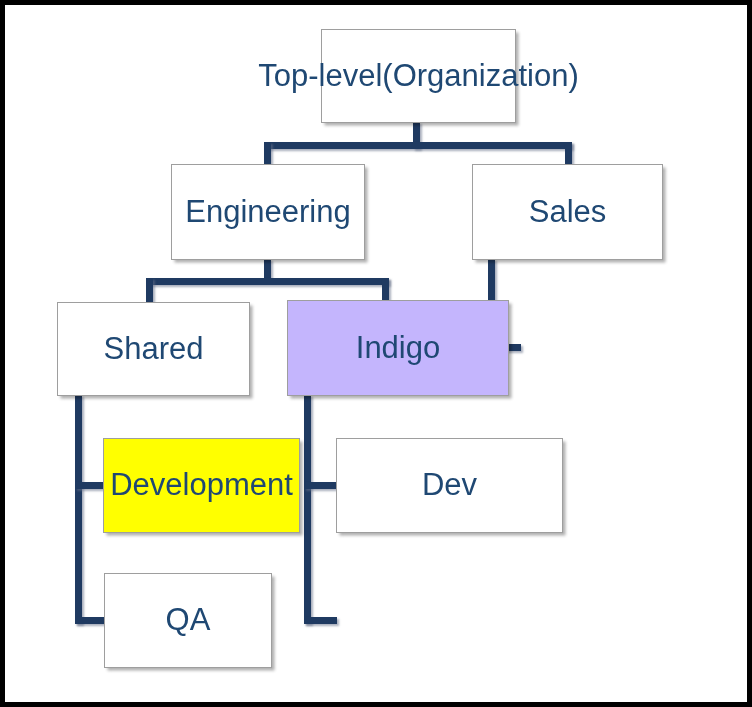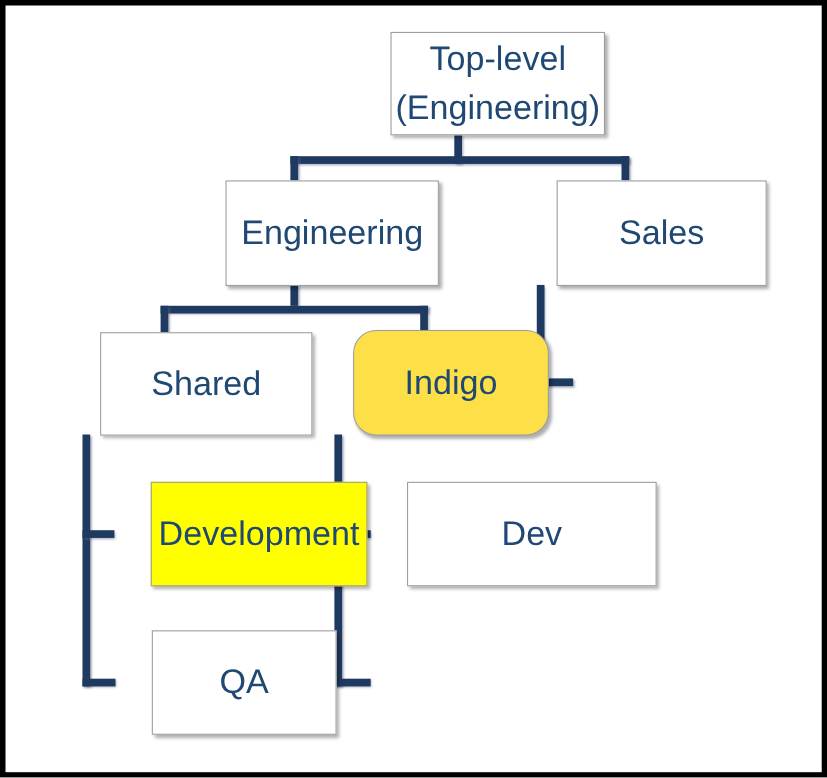--- a/index.html
+++ b/index.html
@@ -17,30 +17,29 @@
     border: 5px solid #000000;
     pointer-events: none;
     z-index: 5;
   }
   .node {
     position: absolute;
     background: #ffffff;
     border: 1px solid #9e9e9e;
     box-shadow: 2.5px 2.5px 3px rgba(0,0,0,0.32);
     display: flex;
-    flex-direction: column;
+    flex-direction: row;
     align-items: center;
     justify-content: center;
     color: #1F4873;
     font-size: 31px;
     line-height: 1.42;
     text-align: left;
     z-index: 2;
     box-sizing: border-box;
-    margin-left: 34px;
   }
   .ln {
     position: absolute;
     background: #1F3A61;
     box-shadow: 1.5px 1.5px 2px rgba(100,110,135,0.55);
     z-index: 1;
   }
   .nl { display: block; white-space: nowrap; }
 </style>
 </head>
@@ -64,36 +63,36 @@
   <div class="ln" style="left:75px;top:395px;width:7px;height:229px;"></div>
   <div class="ln" style="left:75px;top:482px;width:29px;height:7px;"></div>
   <div class="ln" style="left:75px;top:617px;width:30px;height:7px;"></div>
 
   <div class="ln" style="left:304px;top:395px;width:7px;height:229px;"></div>
   <div class="ln" style="left:304px;top:482px;width:33px;height:7px;"></div>
   <div class="ln" style="left:304px;top:617px;width:33px;height:7px;"></div>
 
   <div class="node" style="left: 321px; top: 29px; width: 195px; height: 94px; background-color: rgb(255, 255, 255);">
     <span class="nl">Top-level</span>
-    <span class="nl">(Engineering)</span>
+    <span class="nl">(Organization)</span>
   </div>
 
   <div class="node" style="left: 171px; top: 164px; width: 194px; height: 96px; background-color: rgb(255, 255, 255);">
     <span class="nl">Engineering</span>
   </div>
 
   <div class="node" style="left: 472px; top: 164px; width: 191px; height: 96px; background-color: rgb(255, 255, 255);">
     <span class="nl">Sales</span>
   </div>
 
   <div class="node" style="left: 57px; top: 302px; width: 193px; height: 94px; background-color: rgb(255, 255, 255);">
     <span class="nl">Shared</span>
   </div>
 
-  <div class="node" style="left: 287px; top: 300px; width: 178px; height: 96px; background-color: #fde047; border-radius: 21px;">
+  <div class="node" style="left: 287px; top: 300px; width: 222px; height: 96px; background-color: #c4b5fd;">
     <span class="nl">Indigo</span>
   </div>
 
 
   <div class="node" style="left: 103px; top: 438px; width: 197px; height: 95px; background-color: rgb(255, 255, 0);">
     <span class="nl">Development</span>
   </div>
 
   <div class="node" style="left: 336px; top: 438px; width: 227px; height: 95px; background-color: rgb(255, 255, 255);">
     <span class="nl">Dev</span>

